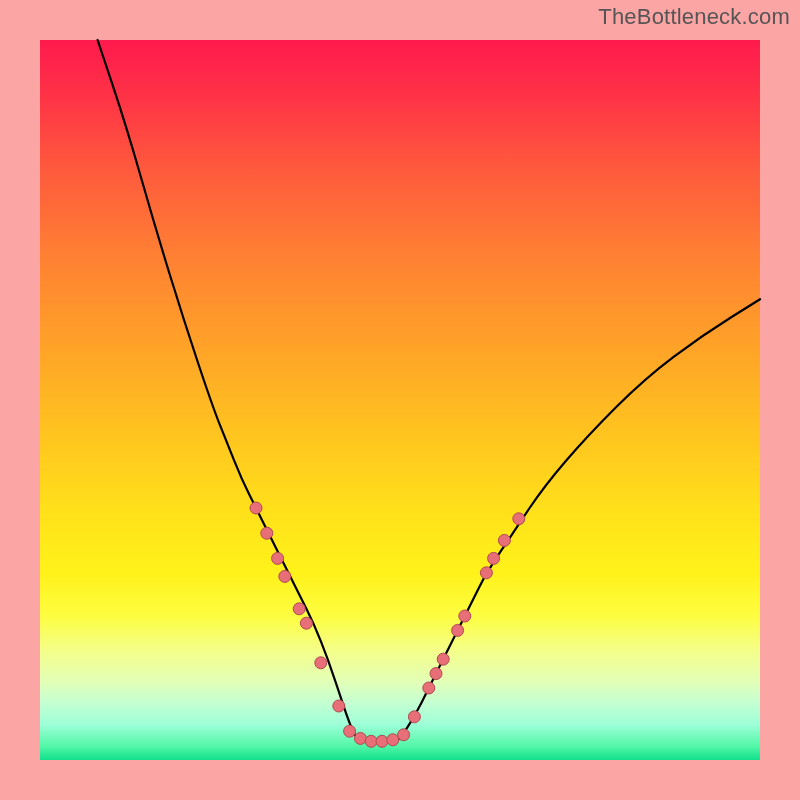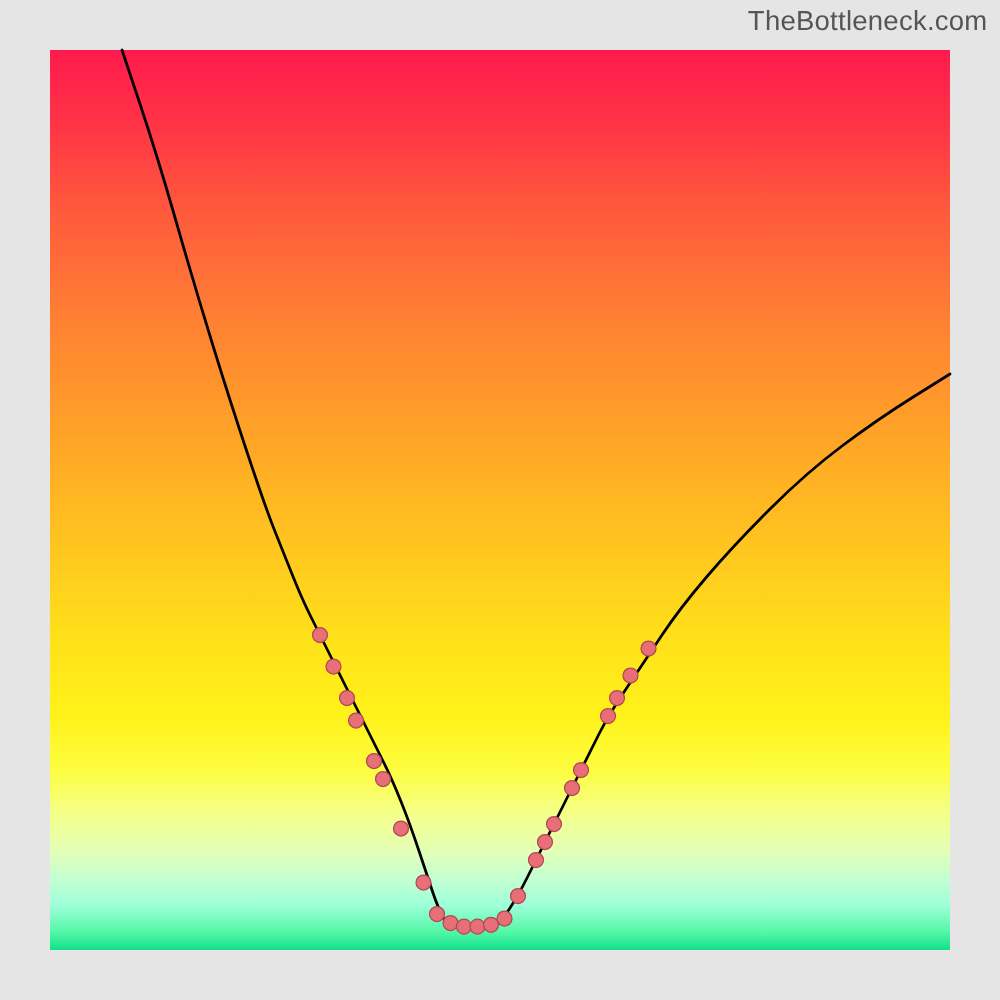--- a/index.html
+++ b/index.html
@@ -8,21 +8,21 @@
     width: 800px;
     height: 800px;
     overflow: hidden;
     font-family: Arial, Helvetica, sans-serif;
     background: #000;
   }
   .frame {
     position: relative;
     width: 800px;
     height: 800px;
-    background: #e5e5e5;
+    background: #fca5a5;
   }
   .plot {
     position: absolute;
     left: 40px;
     top: 40px;
     width: 720px;
     height: 720px;
     background: linear-gradient(
       to bottom,
       #ff1a4d 0%,

